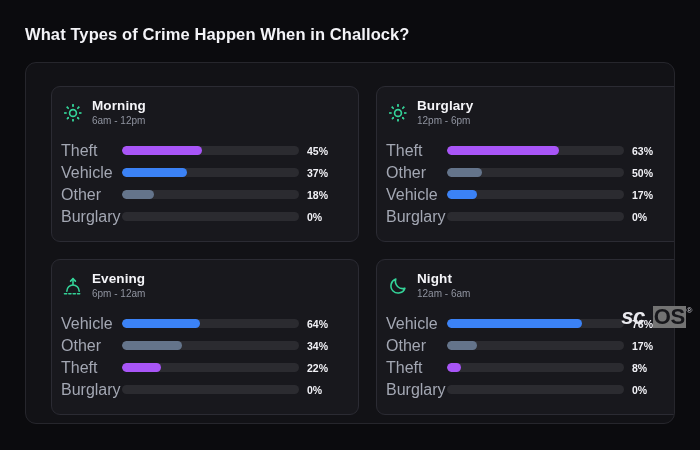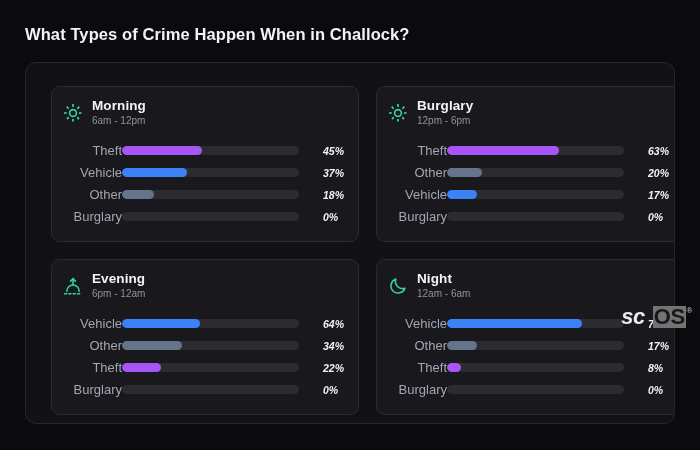--- a/index.html
+++ b/index.html
@@ -113,24 +113,23 @@
 
   .row {
     display: flex;
     align-items: center;
     height: 14px;
   }
 
   .row-label {
     width: 61px;
     flex: 0 0 61px;
-    font-size: 13px;
+    font-size: 16px;
     color: #a3a7b3;
     white-space: nowrap;
-    text-align: right;
   }
 
   .track {
     position: relative;
     flex: 0 0 177px;
     width: 177px;
     height: 9px;
     background: #2b2b30;
     border-radius: 999px;
     overflow: hidden;
@@ -138,26 +137,25 @@
 
   .fill {
     position: absolute;
     left: 0; top: 0; bottom: 0;
     border-radius: 999px;
     min-width: 0;
   }
 
   .row-value {
     flex: 1 1 auto;
-    padding-left: 24px;
+    padding-left: 8px;
     font-size: 10.5px;
     font-weight: bold;
     color: #f1f1f6;
     white-space: nowrap;
-    font-style: italic;
   }
 
   
   .watermark {
     position: absolute;
     right: 8px;
     bottom: 6px;
     display: flex;
     align-items: flex-start;
     font-family: "Liberation Sans", sans-serif;
@@ -253,21 +251,21 @@
               <div class="track">
                 <div class="fill" style="width:63%;background:#a855f7;"></div>
               </div>
               <div class="row-value">63%</div>
             </div>
             <div class="row">
               <div class="row-label">Other</div>
               <div class="track">
                 <div class="fill" style="width:20%;background:#64748b;"></div>
               </div>
-              <div class="row-value">20%</div>
+              <div class="row-value">50%</div>
             </div>
             <div class="row">
               <div class="row-label">Vehicle</div>
               <div class="track">
                 <div class="fill" style="width:17%;background:#3b82f6;"></div>
               </div>
               <div class="row-value">17%</div>
             </div>
             <div class="row">
               <div class="row-label">Burglary</div>

